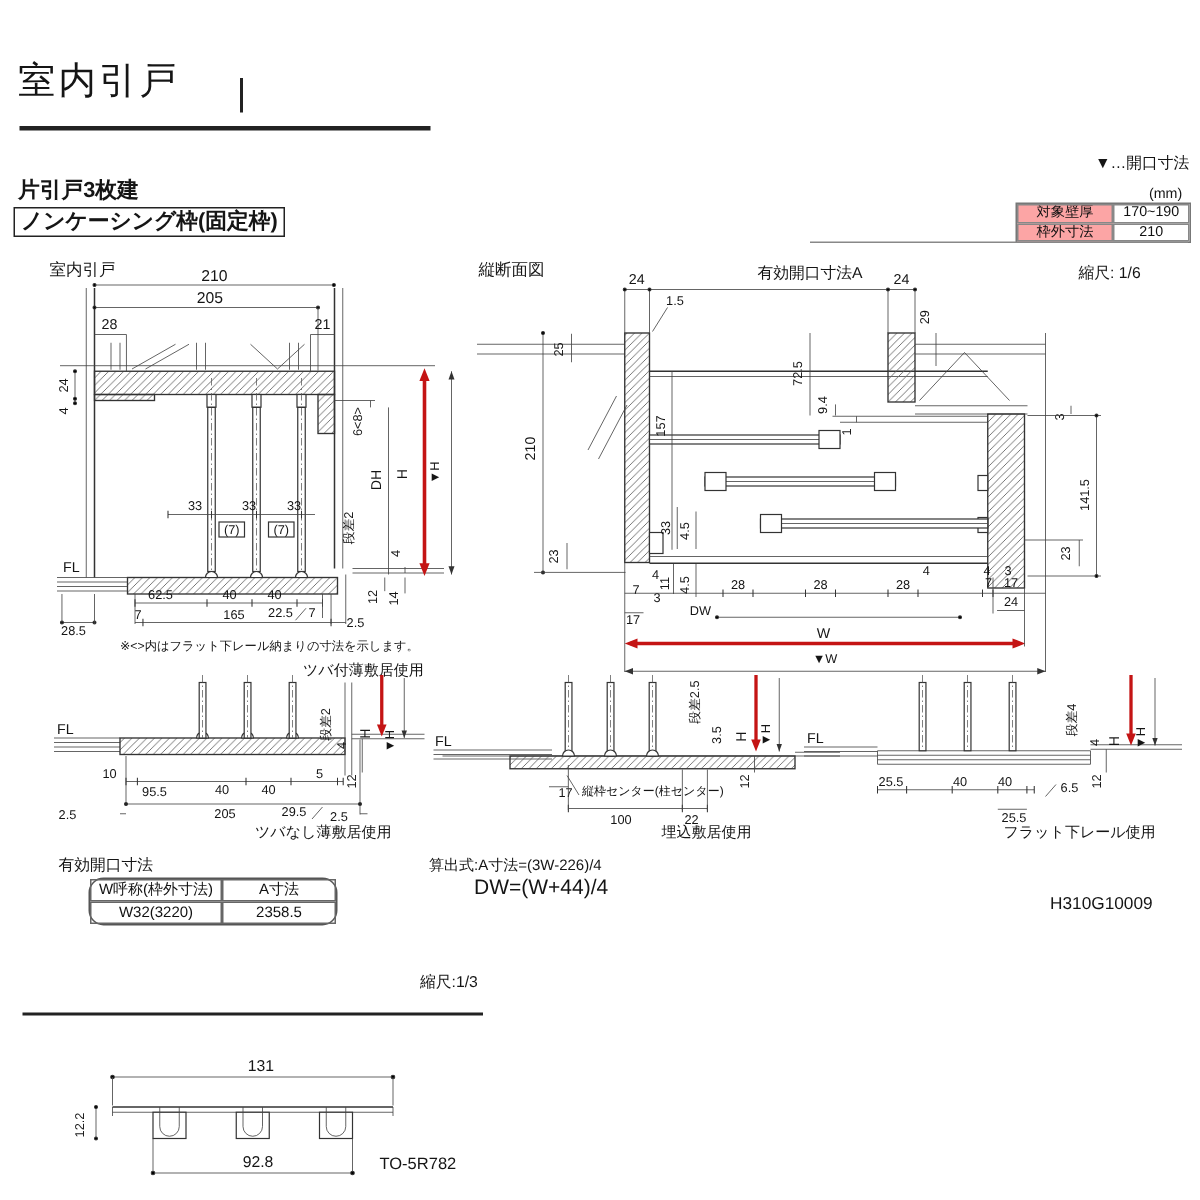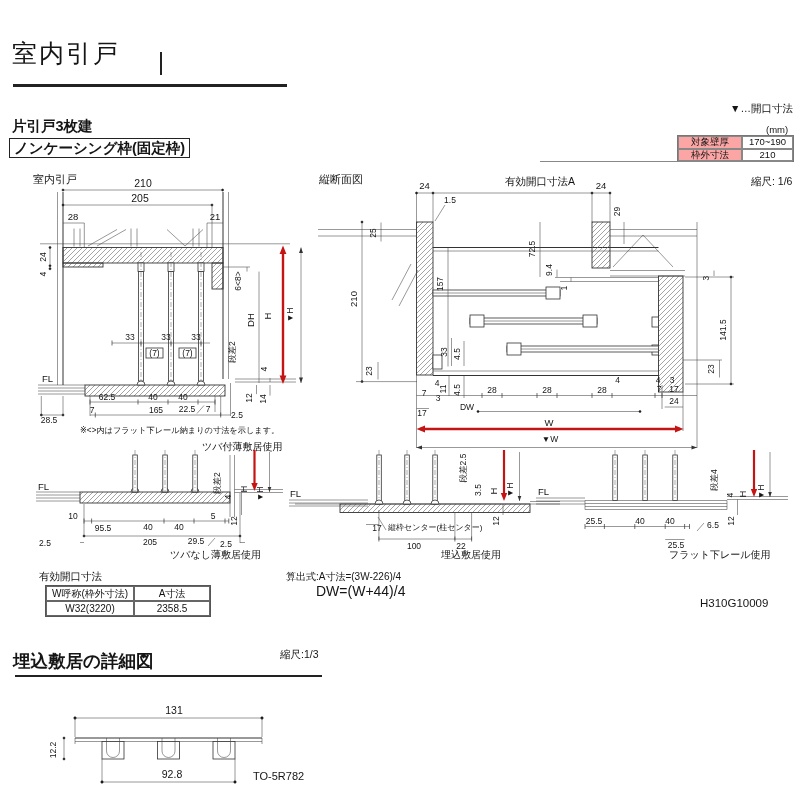--- a/index.html
+++ b/index.html
@@ -50,39 +50,38 @@
     <div class="c lab">対象壁厚</div>
     <div class="c">170~190</div>
     <div class="c lab">枠外寸法</div>
     <div class="c">210</div>
   </div>
   <div class="bar" style="left:540px;top:161px;width:252px;height:1px;background:#888;"></div>
 
   <div class="t" style="left:33px;top:172px;font-size:11px;">室内引戸</div>
   <div class="t" style="left:319px;top:172px;font-size:11px;">縦断面図</div>
   <div class="t" style="left:477px;top:175px;font-size:10.5px;margin-left:28px;">有効開口寸法A</div>
-  <div class="t" style="left:719px;top:175px;font-size:10.5px;margin-left:32px;">縮尺: 1/6</div>
+  <div class="t" style="left:719px;top:175px;font-size:10.5px;">縮尺: 1/6</div>
   <div class="t" style="left:80px;top:425px;font-size:8.2px;">※&lt;&gt;内はフラット下レール納まりの寸法を示します。</div>
   <div class="t" style="left:202px;top:440px;font-size:10px;text-align:right;">ツバ付薄敷居使用</div>
   <div class="t" style="left:170px;top:548px;font-size:10px;font-family:Liberation Mono, monospace;">ツバなし薄敷居使用</div>
   <div class="t" style="left:441px;top:548px;font-size:10px;">埋込敷居使用</div>
   <div class="t" style="left:669px;top:548px;font-size:10px;">フラット下レール使用</div>
 
   <div class="t" style="left:39px;top:570px;font-size:10.5px;">有効開口寸法</div>
-  <div class="otab" style="left:45px;top:585px;">
+  <div class="otab" style="left:59px;top:585px;border-radius:10px;">
     <div class="c">W呼称(枠外寸法)</div>
     <div class="c">A寸法</div>
     <div class="c">W32(3220)</div>
     <div class="c">2358.5</div>
   </div>
   <div class="t" style="left:286px;top:570px;font-size:10px;">算出式:A寸法=(3W-226)/4</div>
   <div class="t" style="left:316px;top:583px;font-size:14px;">DW=(W+44)/4</div>
   <div class="t" style="left:700px;top:597px;font-size:11.5px;">H310G10009</div>
 
-  <div class="t" style="left:13px;top:649px;font-size:17.5px;font-weight:bold;">埋込敷居の詳細図</div>
   <div class="bar" style="left:15px;top:675px;width:307px;height:1.5px;"></div>
   <div class="t" style="left:280px;top:648px;font-size:10.5px;">縮尺:1/3</div>
   <div class="t" style="left:253px;top:770px;font-size:11px;">TO-5R782</div>
 
   <svg width="800" height="800" viewBox="0 0 800 800">
     <defs>
       <pattern id="h" patternUnits="userSpaceOnUse" width="5" height="5">
         <path d="M0,5 L5,0" stroke="#666" stroke-width="0.6"></path>
       </pattern>
     </defs>

